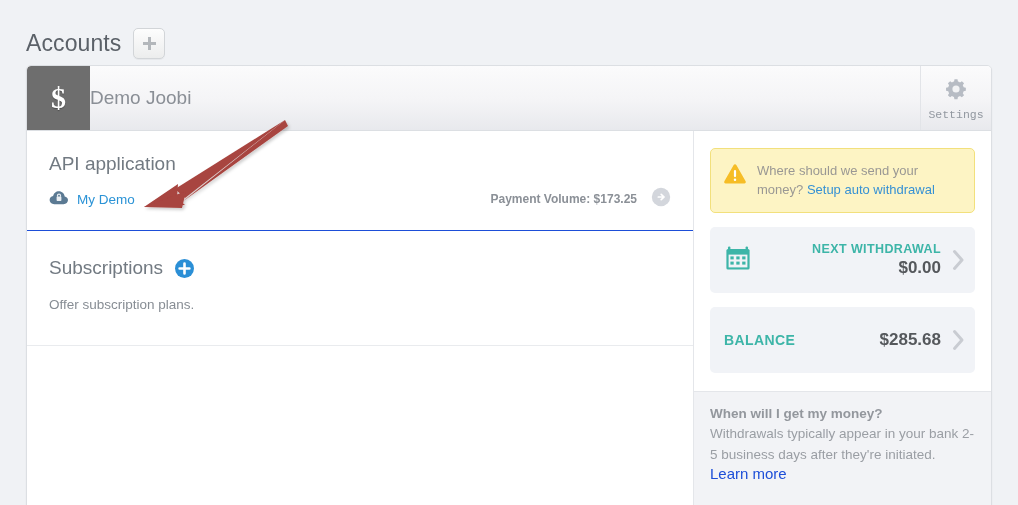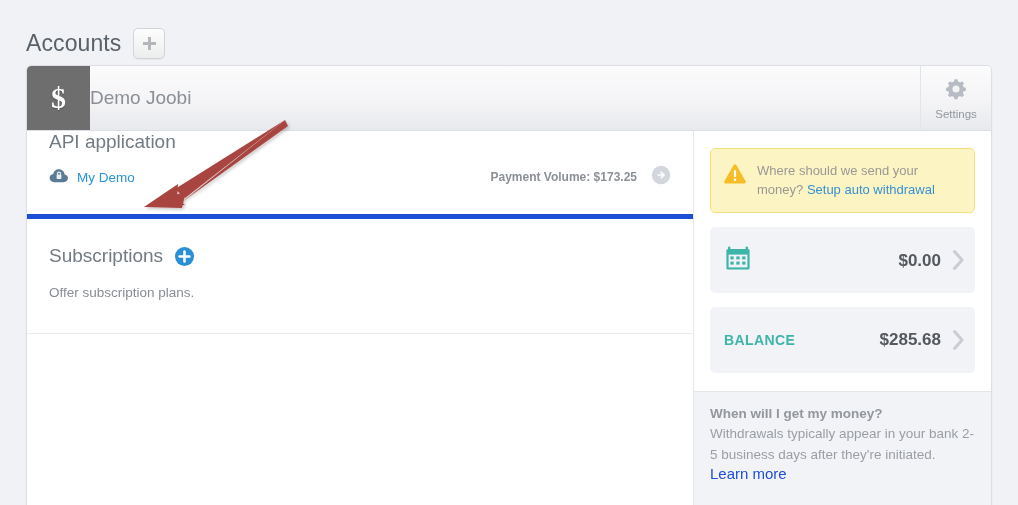--- a/index.html
+++ b/index.html
@@ -109,41 +109,43 @@
     display: flex;
     flex-direction: column;
     align-items: center;
     justify-content: center;
     gap: 2px;
     cursor: pointer;
   }
   .settings-btn .label {
     font-size: 11.5px;
     color: #9298a0;
+    font-family: Liberation Mono, monospace;
   }
 
   .account-body {
     display: flex;
     height: 387px;
   }
 
   
   .left-col {
     width: 667px;
     border-right: 1px solid #e4e6ea;
     box-sizing: border-box;
     position: relative;
   }
   .section {
     padding: 0 22px;
     box-sizing: border-box;
   }
   .section.api {
-    height: 88px;
-    border-bottom: 5px solid #1d4ed8;
+    padding-top: 22px;
+    height: 100px;
+    border-bottom: 1px solid #1d4ed8;
     box-sizing: border-box;
   }
   .section-title {
     font-size: 19px;
     color: #727a82;
     font-weight: 400;
     margin: 0 0 4px 0;
   }
   .app-row {
     display: flex;
@@ -398,20 +400,21 @@
                   <rect x="12.3" y="12.4" width="3.3" height="3"></rect>
                   <rect x="18.2" y="12.4" width="3.3" height="3"></rect>
                   <rect x="6.4" y="17.6" width="3.3" height="3"></rect>
                   <rect x="12.3" y="17.6" width="3.3" height="3"></rect>
                   <rect x="18.2" y="17.6" width="3.3" height="3"></rect>
                 </g>
               </svg>
             </span>
           </div>
           <div class="stat-body">
+            <div class="stat-label">NEXT WITHDRAWAL</div>
             <div class="stat-value">$0.00</div>
           </div>
           <div class="chev">
             <svg width="13" height="22" viewBox="0 0 13 22">
                 <path d="M2.5 2.5L10 11l-7.5 8.5" stroke="#c9ccd2" stroke-width="3" fill="none" stroke-linecap="round" stroke-linejoin="round"></path>
               </svg>
           </div>
         </div>
 
         <div class="stat-card inline">

